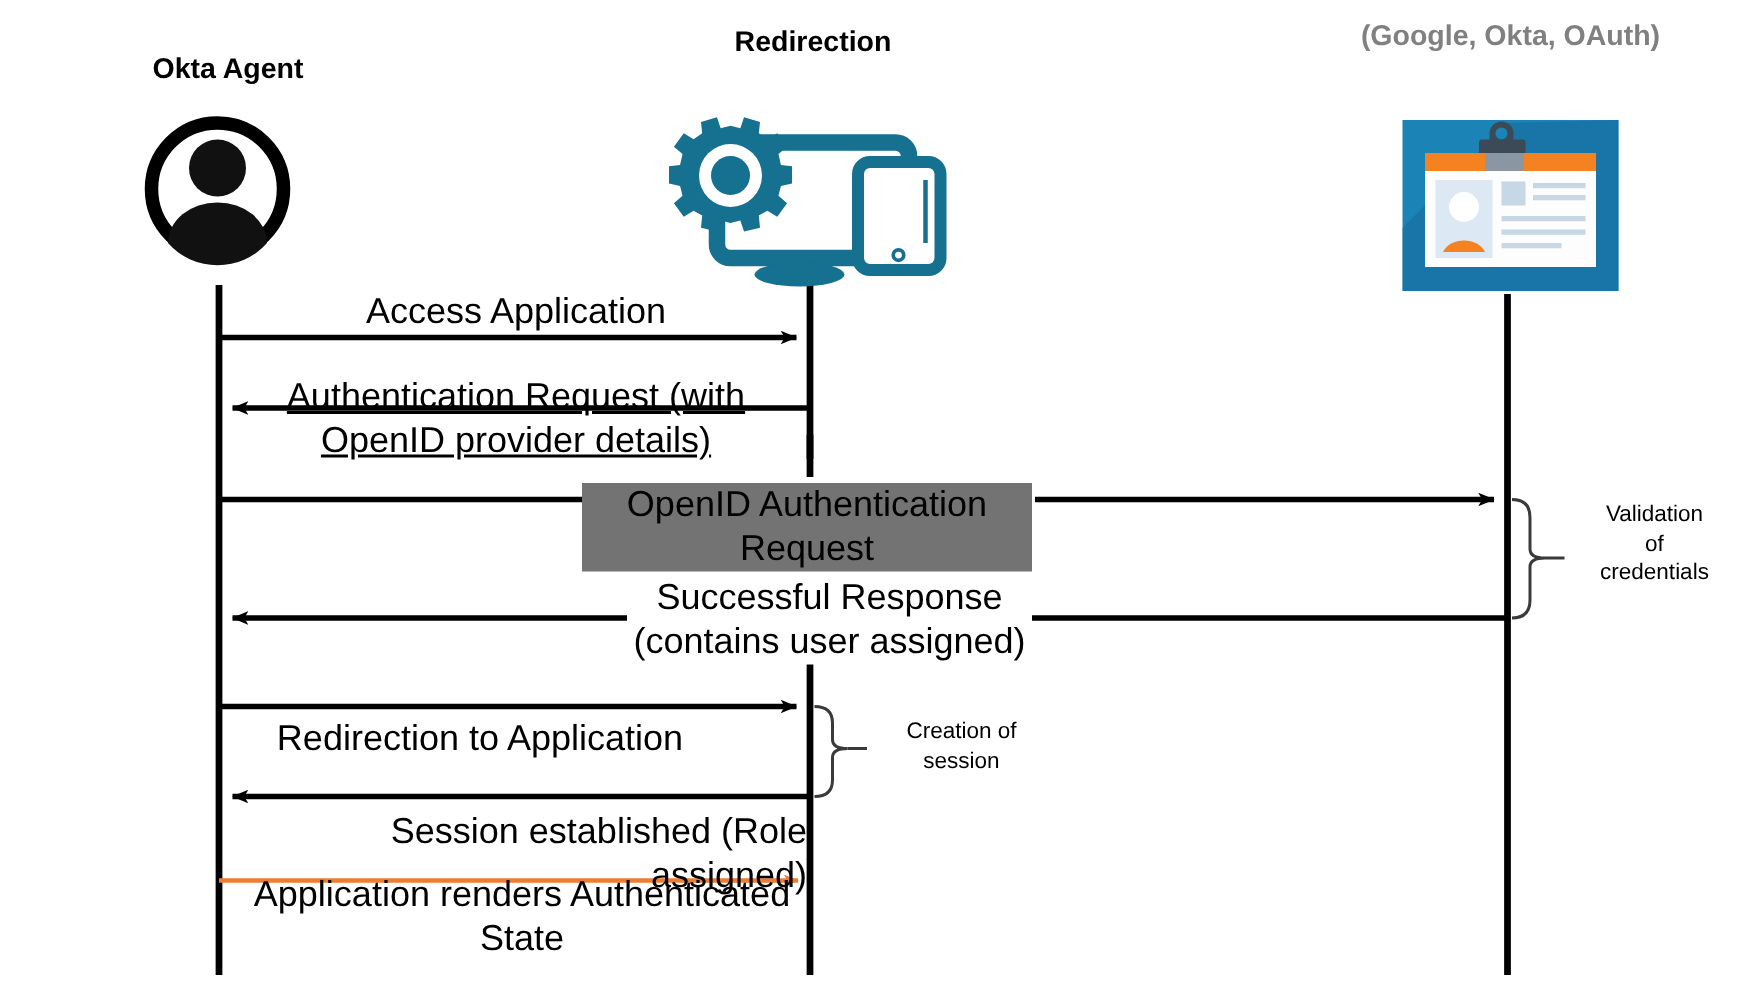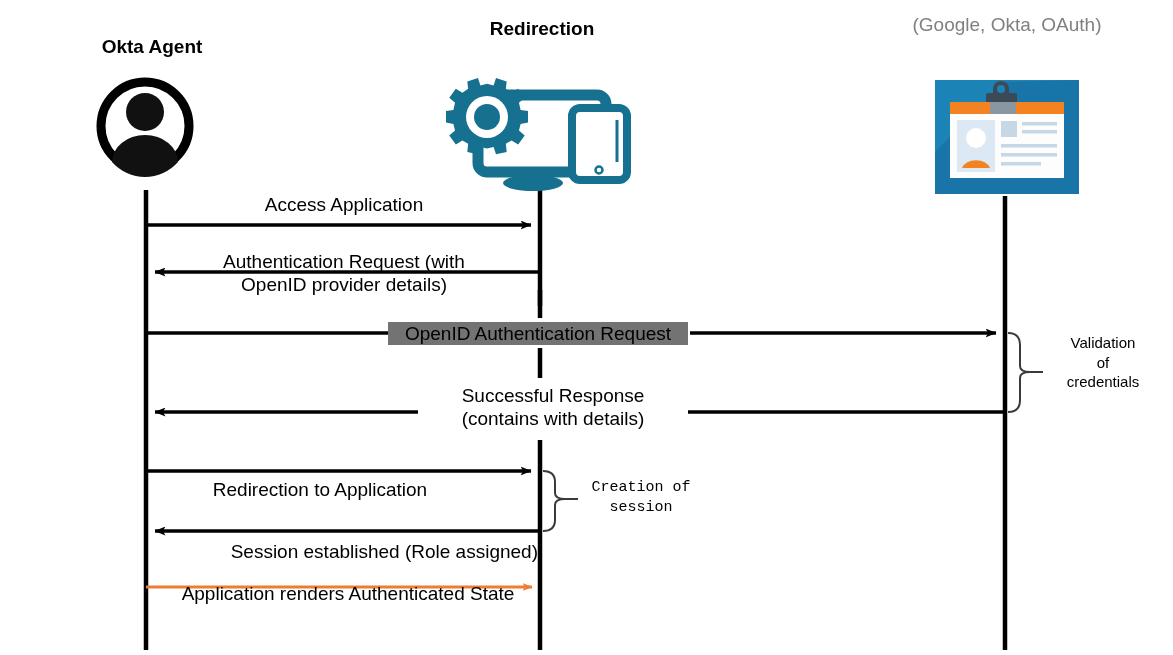--- a/index.html
+++ b/index.html
@@ -24,56 +24,56 @@
     text-align: center;
     line-height: 1.15;
     white-space: nowrap;
   }
   .hdr-main {
     font-weight: bold;
     font-size: 19px;
     color: #000000;
   }
   .hdr-sub {
-    font-weight: normal;
+    font-weight: bold;
     font-size: 19px;
     color: #808080;
   }
   
   #hdr-user      { left: 42px;  top: 36px;  width: 220px; }
   #hdr-app       { left: 432px; top: 18px;  width: 220px; }
   #hdr-idp       { left: 895px; top: 14px;  width: 224px; }
 
   
   .msg {
     position: absolute;
-    font-size: 19px;
+    font-size: 24px;
     color: #000000;
     text-align: center;
     line-height: 1.22;
     white-space: pre-line;
   }
   .note {
     position: absolute;
     font-size: 15px;
     color: #000000;
     text-align: center;
     line-height: 1.3;
     white-space: pre-line;
   }
   #msg-1 { left: 150px; top: 193px; width: 388px; }
-  #msg-2 { left: 150px; top: 250px; width: 388px; }
+  #msg-2 { left: 150px; top: 250px; width: 388px; text-decoration: underline; }
   #msg-3 { left: 388px; top: 322px; width: 300px; background: #737373; }
   #msg-4 { left: 418px; top: 384px; width: 270px; background: #ffffff; }
   #msg-5 { left: 150px; top: 478px; width: 340px; }
   #msg-6 { left: 150px; top: 540px; width: 388px; text-align: right; }
   #msg-7 { left: 150px; top: 582px; width: 396px; }
 
   #note-validation { left: 1038px; top: 333px; width: 130px; }
-  #note-session    { left: 578px;  top: 478px; width: 126px; font-family: Liberation Mono, monospace; }
+  #note-session    { left: 578px;  top: 478px; width: 126px; }
 
   svg { display: block; }
 </style>
 </head>
 <body>
 
 <svg id="diagram" viewBox="0 0 1173 655" width="1173" height="655">
 
   <defs>
     <marker id="ah-black" markerWidth="11" markerHeight="9" refX="10.5" refY="4.5" orient="auto" markerUnits="userSpaceOnUse">
@@ -184,21 +184,21 @@
 
 <div class="hdr" id="hdr-idp">
   <div class="hdr-sub">(Google, Okta, OAuth)</div>
 </div>
 
 <div class="msg" id="msg-1">Access Application</div>
 <div class="msg" id="msg-2">Authentication Request (with
 OpenID provider details)</div>
 <div class="msg" id="msg-3">OpenID Authentication Request</div>
 <div class="msg" id="msg-4">Successful Response
-(contains with details)</div>
+(contains user assigned)</div>
 <div class="msg" id="msg-5">Redirection to Application</div>
 <div class="msg" id="msg-6">Session established (Role assigned)</div>
 <div class="msg" id="msg-7">Application renders Authenticated State</div>
 
 <div class="note" id="note-validation">Validation
 of
 credentials</div>
 <div class="note" id="note-session">Creation of
 session</div>
 

